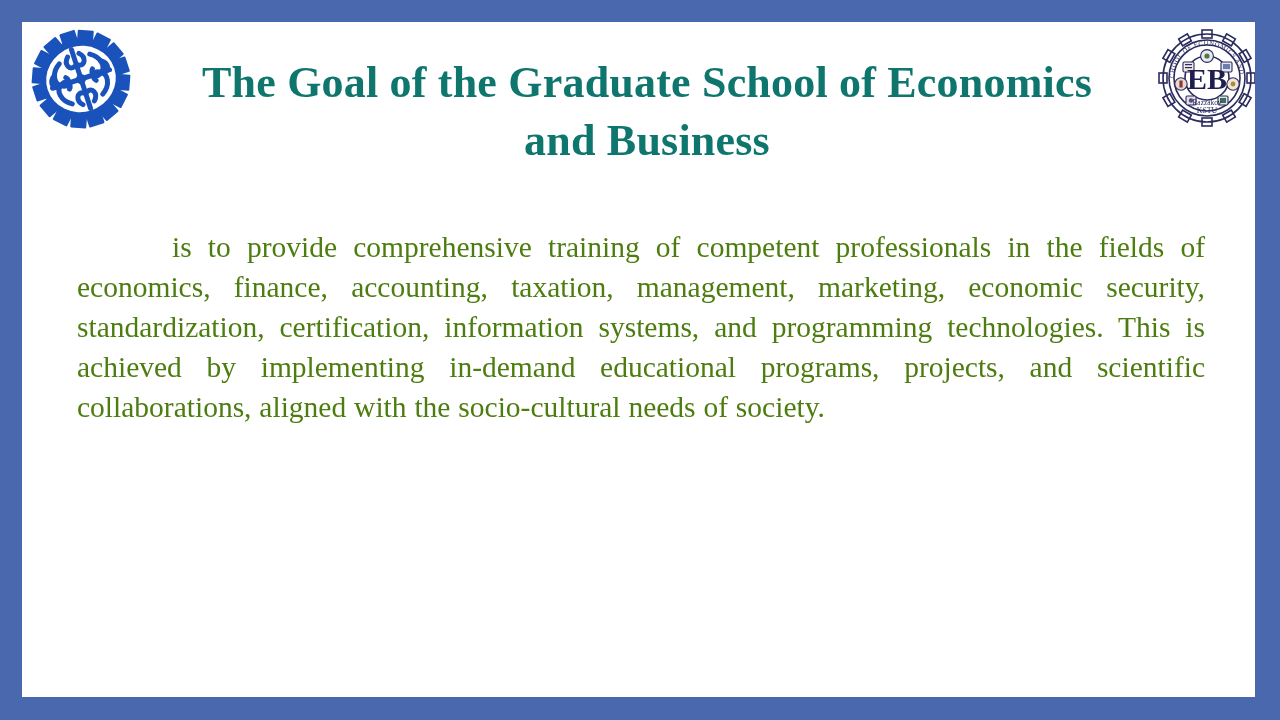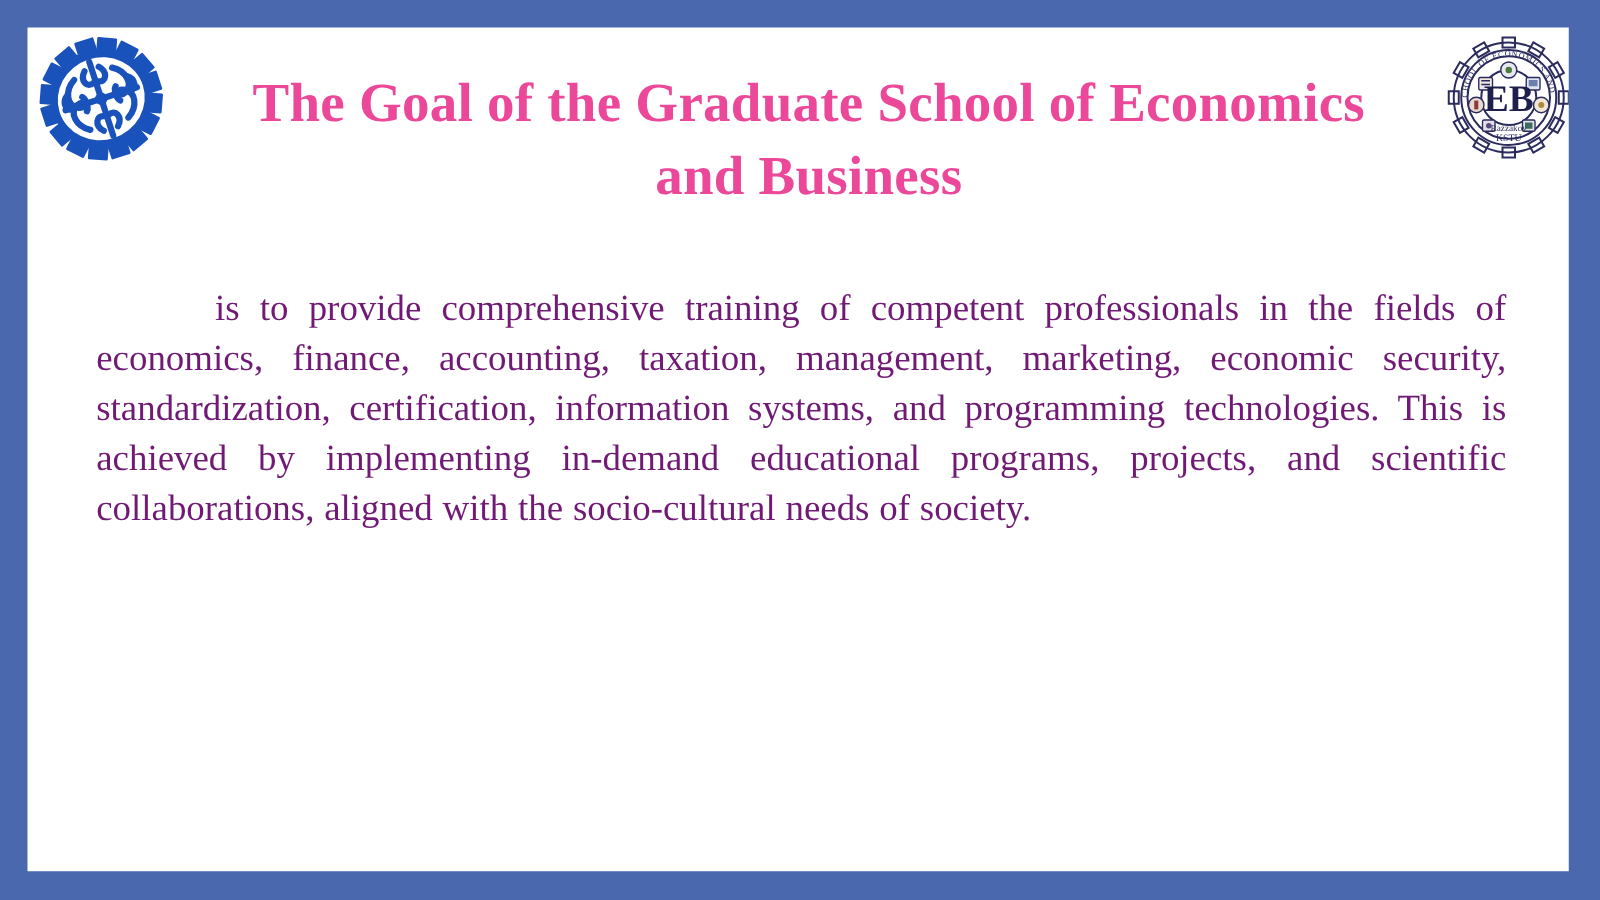--- a/index.html
+++ b/index.html
@@ -53,39 +53,39 @@
   
   #title-block {
     position: absolute;
     left: 150px;
     top: 32px;
     width: 950px;
     text-align: center;
   }
   #title-text {
     display: block;
-    color: #ec4899;
+    color: #0f766e;
     font-family: "Liberation Serif", "DejaVu Serif", serif;
     font-weight: bold;
     font-size: 44px;
     line-height: 1.32;
     letter-spacing: 0.2px;
     white-space: pre-line;
   }
 
   
   #body-block {
     position: absolute;
     left: 55px;
     top: 205px;
     width: 1128px;
   }
   #body-text {
     display: block;
-    color: #701a75;
+    color: #4d7c0f;
     font-family: "Liberation Serif", "DejaVu Serif", serif;
     font-size: 29.5px;
     line-height: 40px;
     text-align: justify;
     text-justify: inter-word;
     text-indent: 95px;
     word-spacing: 0.5px;
     hyphens: none;
   }
 </style>

